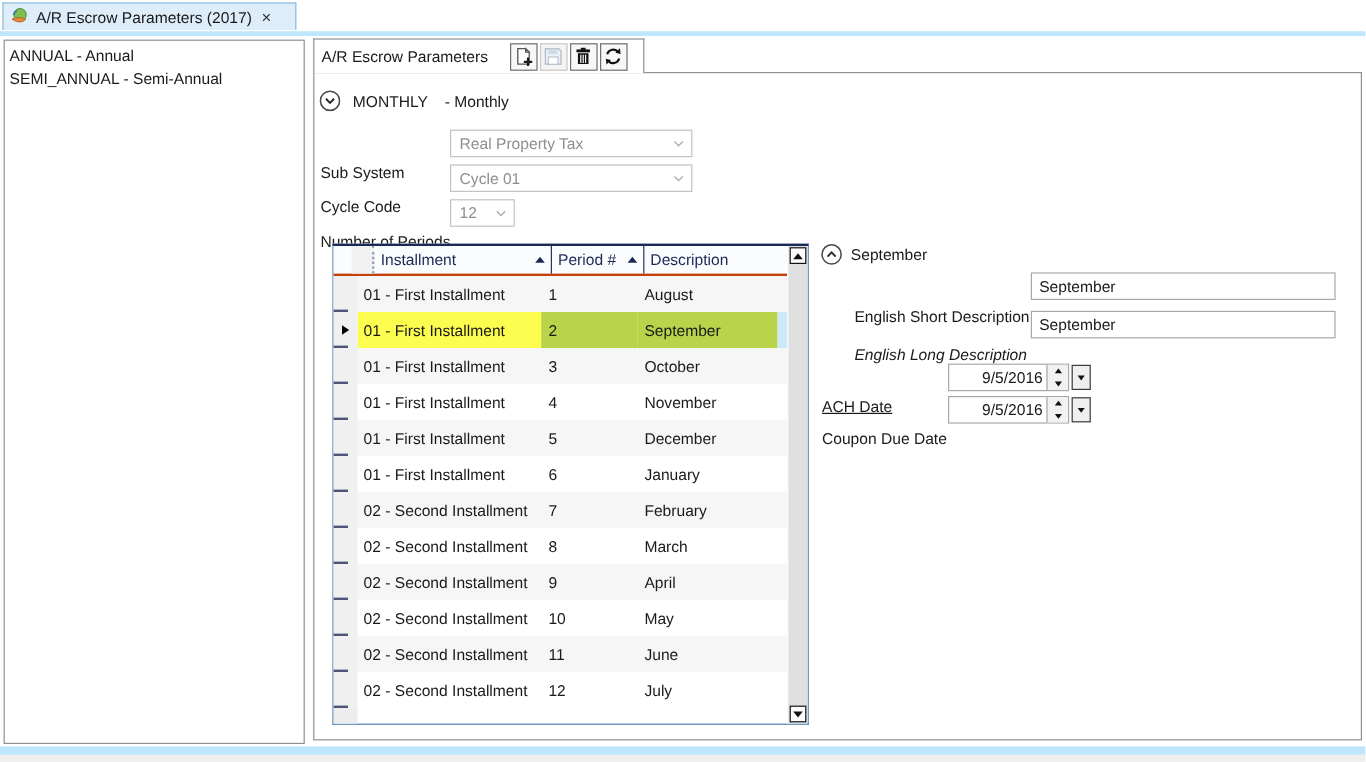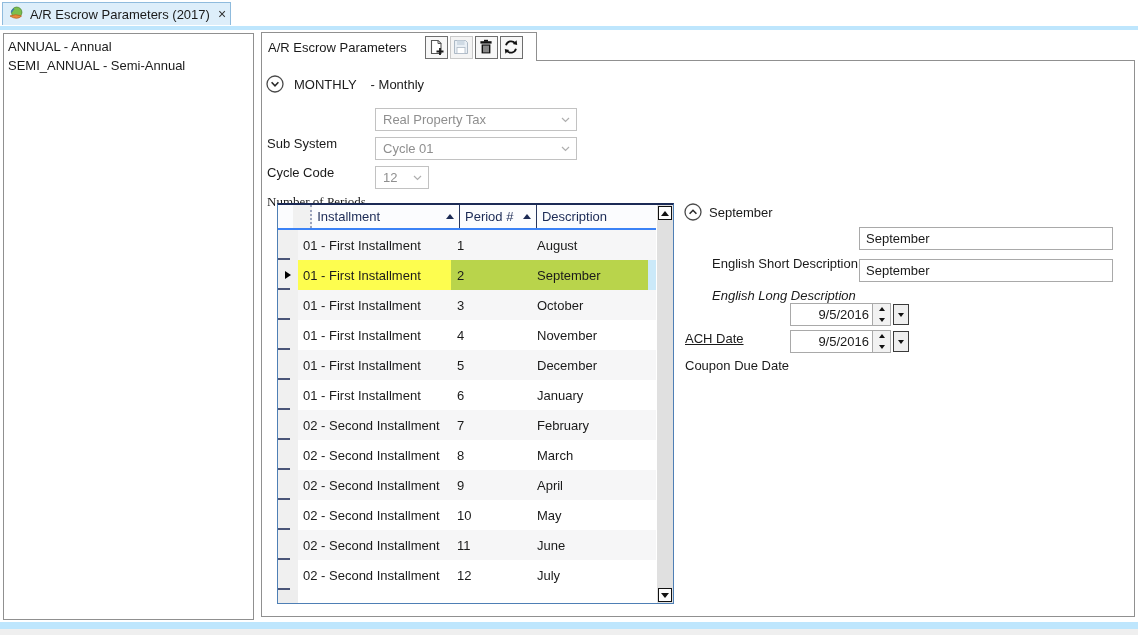--- a/index.html
+++ b/index.html
@@ -2,21 +2,21 @@
 <html><head>
 <meta charset="utf-8">
 <style>
   html,body{margin:0;padding:0}
   body{width:1138px;height:635px;position:relative;overflow:hidden;
        background:#fff;font-family:"Liberation Sans",sans-serif;font-size:13px;color:#1a1a1a;}
   
   .tabstrip{position:absolute;left:0;top:0;width:1138px;height:26px;background:#fff;
             border-bottom:4px solid #BEE6FD;}
   .doc-tab{position:absolute;left:2px;top:2px;height:22px;display:flex;align-items:center;
-           gap:6px;padding:0 4px 0 5px;background:#DDEEFA;border:1px solid #8FBBDD;border-bottom:none;}
+           gap:6px;padding:0 20px 0 5px;background:#DDEEFA;border:1px solid #8FBBDD;border-bottom:none;}
   .doc-tab .title{white-space:nowrap;}
   .doc-tab .close{color:#333;font-size:14px;line-height:14px;cursor:default;margin-left:2px;}
   
   .left-panel{position:absolute;left:3px;top:33px;width:249px;height:582px;background:#fff;
               border:1px solid #909090;padding-top:3px;box-sizing:content-box;}
   .list-item{height:19px;line-height:19px;padding-left:4px;white-space:nowrap;}
   .list-item.selected{background:#EBEBEB;}
   
   .editor-tab{position:absolute;left:261px;top:32px;width:264px;height:28px;background:#fff;
               border:1px solid #909090;border-bottom:none;z-index:3;
@@ -35,21 +35,21 @@
   
   .form-label{position:absolute;white-space:nowrap;margin-top:24px;}
   .combo{position:absolute;height:21px;background:#fff;border:1px solid #C2C2C2;
          display:flex;align-items:center;box-sizing:content-box;}
   .combo .val{flex:1;padding-left:7px;color:#8F8F8F;white-space:nowrap;overflow:hidden;}
   .combo .chev{margin-right:6px;display:flex;}
   
   .grid{position:absolute;left:15px;top:142px;width:397px;height:401px;box-sizing:border-box;
         border:1px solid #4E7FB5;border-top:2px solid #1B2A55;background:#fff;display:flex;}
   .grid-main{width:378px;}
-  .grid-head{display:flex;height:25px;border-bottom:2px solid #3b82f6;box-sizing:border-box;background:#FBFCFE;padding-left:15px;}
+  .grid-head{display:flex;height:25px;border-bottom:2px solid #c2410c;box-sizing:border-box;background:#FBFCFE;padding-left:15px;}
   .gh-corner{width:20px;background:#F1F1F1;border-right:2px dotted #9BA3BC;box-sizing:border-box;}
   .gh-cell{display:flex;align-items:center;justify-content:space-between;color:#1B2A55;
            padding:0 5px;box-sizing:border-box;white-space:nowrap;}
   .gh-cell.sep{border-left:1px solid #26365E;}
   .gh-inst{width:153px;} .gh-per{width:80px;} .gh-desc{width:117px;} .gh-fill{width:8px;}
   .sort-asc{width:0;height:0;border-left:4px solid transparent;border-right:4px solid transparent;
             border-bottom:5px solid #1B2A55;}
   .grid-row{display:flex;height:30px;align-items:stretch;}
   .grid-row:nth-child(even){background:#F6F6F7;}
   .rh{width:20px;background:#F0F0F0;position:relative;display:flex;align-items:center;justify-content:center;}
@@ -181,21 +181,21 @@
   <div class="form-label" style="left:5px;top:80px;">Cycle Code</div>
   <div class="combo" style="left:113px;top:76px;width:200px;">
     <span class="val">Cycle 01</span>
     <span class="chev">
       <svg width="9" height="6" viewBox="0 0 9 6" fill="none">
           <polyline points="1,1 4.5,4.5 8,1" stroke="#AFAFAF" stroke-width="1.2"></polyline>
         </svg>
     </span>
   </div>
 
-  <div class="form-label" style="left:5px;top:109px;font-family:Liberation Serif, serif;">Number of Periods</div>
+  <div class="form-label" style="left:5px;top:109px;">Number of Periods</div>
   <div class="combo" style="left:113px;top:105px;width:52px;">
     <span class="val">12</span>
     <span class="chev">
       <svg width="9" height="6" viewBox="0 0 9 6" fill="none">
           <polyline points="1,1 4.5,4.5 8,1" stroke="#AFAFAF" stroke-width="1.2"></polyline>
         </svg>
     </span>
   </div>
 
   <div class="grid">

